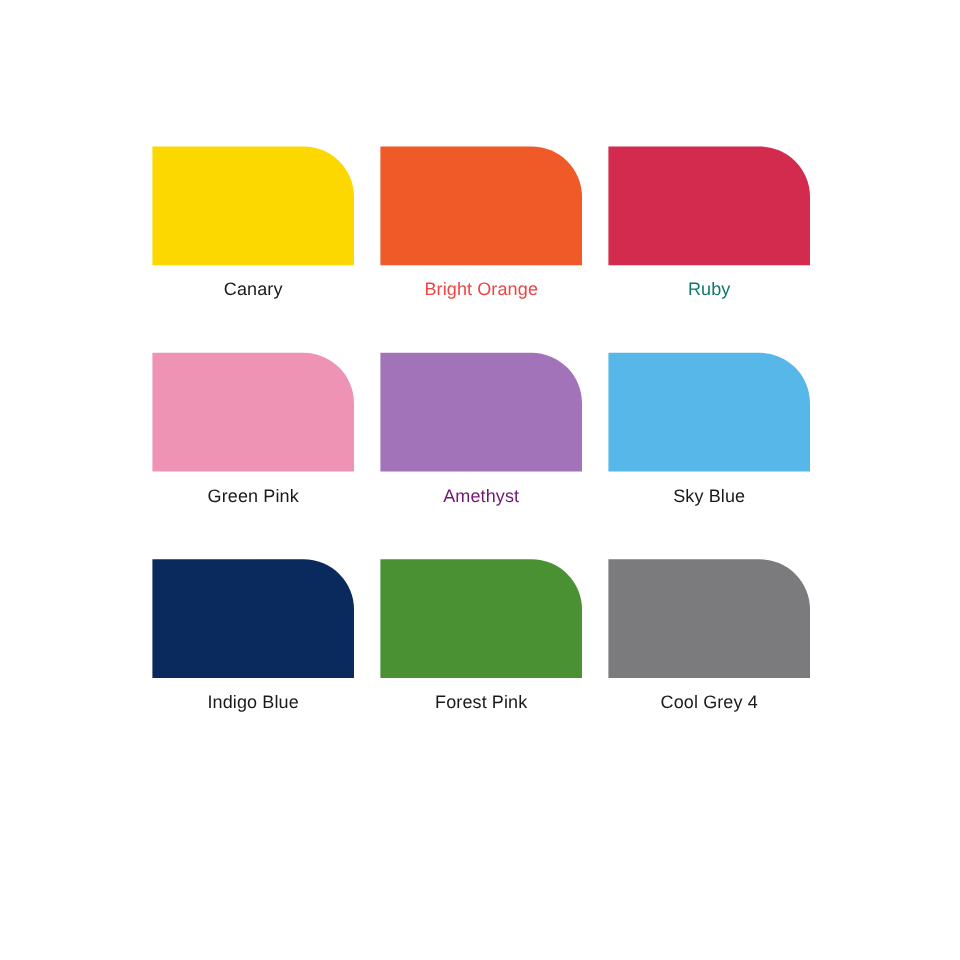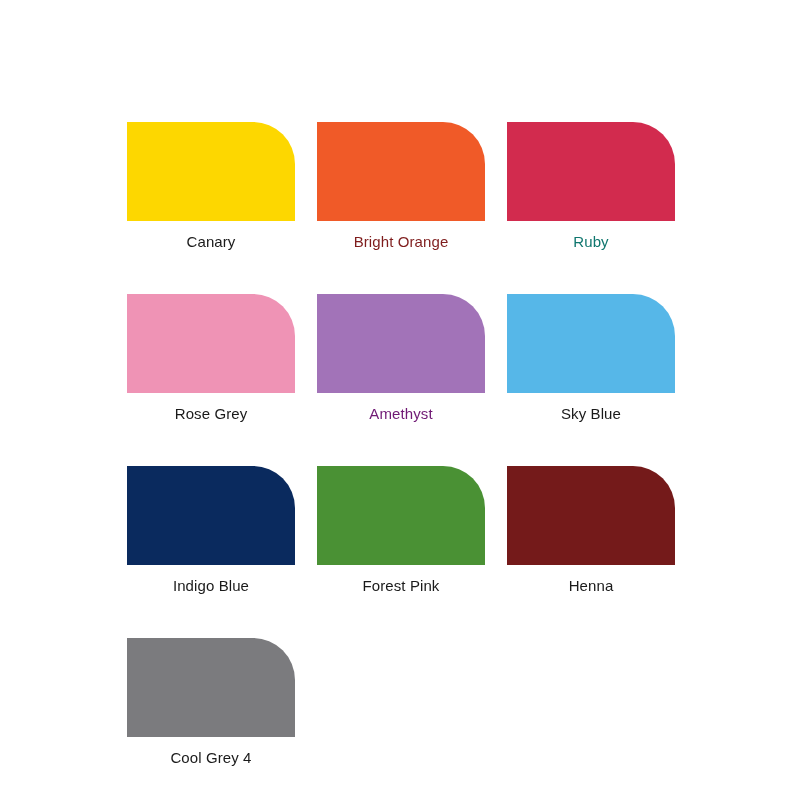--- a/index.html
+++ b/index.html
@@ -65,48 +65,44 @@
 <body style="background: rgb(255, 255, 255);">
 
 <div id="swatch-chart" style="background: rgb(255, 255, 255);">
   <div class="swatch-grid">
       <div class="swatch-cell">
         <div class="swatch-chip" style="background-color: rgb(253, 215, 0);"></div>
         <div class="swatch-label" style="color: rgb(26, 26, 26);">Canary</div>
       </div>
       <div class="swatch-cell">
         <div class="swatch-chip" style="background-color: rgb(240, 90, 40);"></div>
-        <div class="swatch-label" style="color: #7f1d1d;">Bright Orange</div>
+        <div class="swatch-label" style="color: #ef4444;">Bright Orange</div>
       </div>
       <div class="swatch-cell">
         <div class="swatch-chip" style="background-color: rgb(210, 43, 78);"></div>
         <div class="swatch-label" style="color: #0f766e;">Ruby</div>
       </div>
       <div class="swatch-cell">
         <div class="swatch-chip" style="background-color: rgb(239, 147, 181);"></div>
-        <div class="swatch-label" style="color: rgb(26, 26, 26);">Rose Grey</div>
+        <div class="swatch-label" style="color: rgb(26, 26, 26);">Green Pink</div>
       </div>
       <div class="swatch-cell">
         <div class="swatch-chip" style="background-color: rgb(162, 115, 184);"></div>
         <div class="swatch-label" style="color: #701a75;">Amethyst</div>
       </div>
       <div class="swatch-cell">
         <div class="swatch-chip" style="background-color: rgb(86, 183, 232);"></div>
         <div class="swatch-label" style="color: rgb(26, 26, 26);">Sky Blue</div>
       </div>
       <div class="swatch-cell">
         <div class="swatch-chip" style="background-color: rgb(10, 42, 94);"></div>
         <div class="swatch-label" style="color: rgb(26, 26, 26); text-align: right;">Indigo Blue</div>
       </div>
       <div class="swatch-cell">
         <div class="swatch-chip" style="background-color: rgb(74, 145, 52);"></div>
         <div class="swatch-label" style="color: rgb(26, 26, 26);">Forest Pink</div>
       </div>
       <div class="swatch-cell">
-        <div class="swatch-chip" style="background-color: rgb(116, 26, 26);"></div>
-        <div class="swatch-label" style="color: rgb(26, 26, 26);">Henna</div>
-      </div>
-      <div class="swatch-cell">
         <div class="swatch-chip" style="background-color: rgb(123, 123, 126);"></div>
         <div class="swatch-label" style="color: rgb(26, 26, 26); text-align: right;">Cool Grey 4</div>
       </div>
     </div>
 </div>
 
 </body></html>

